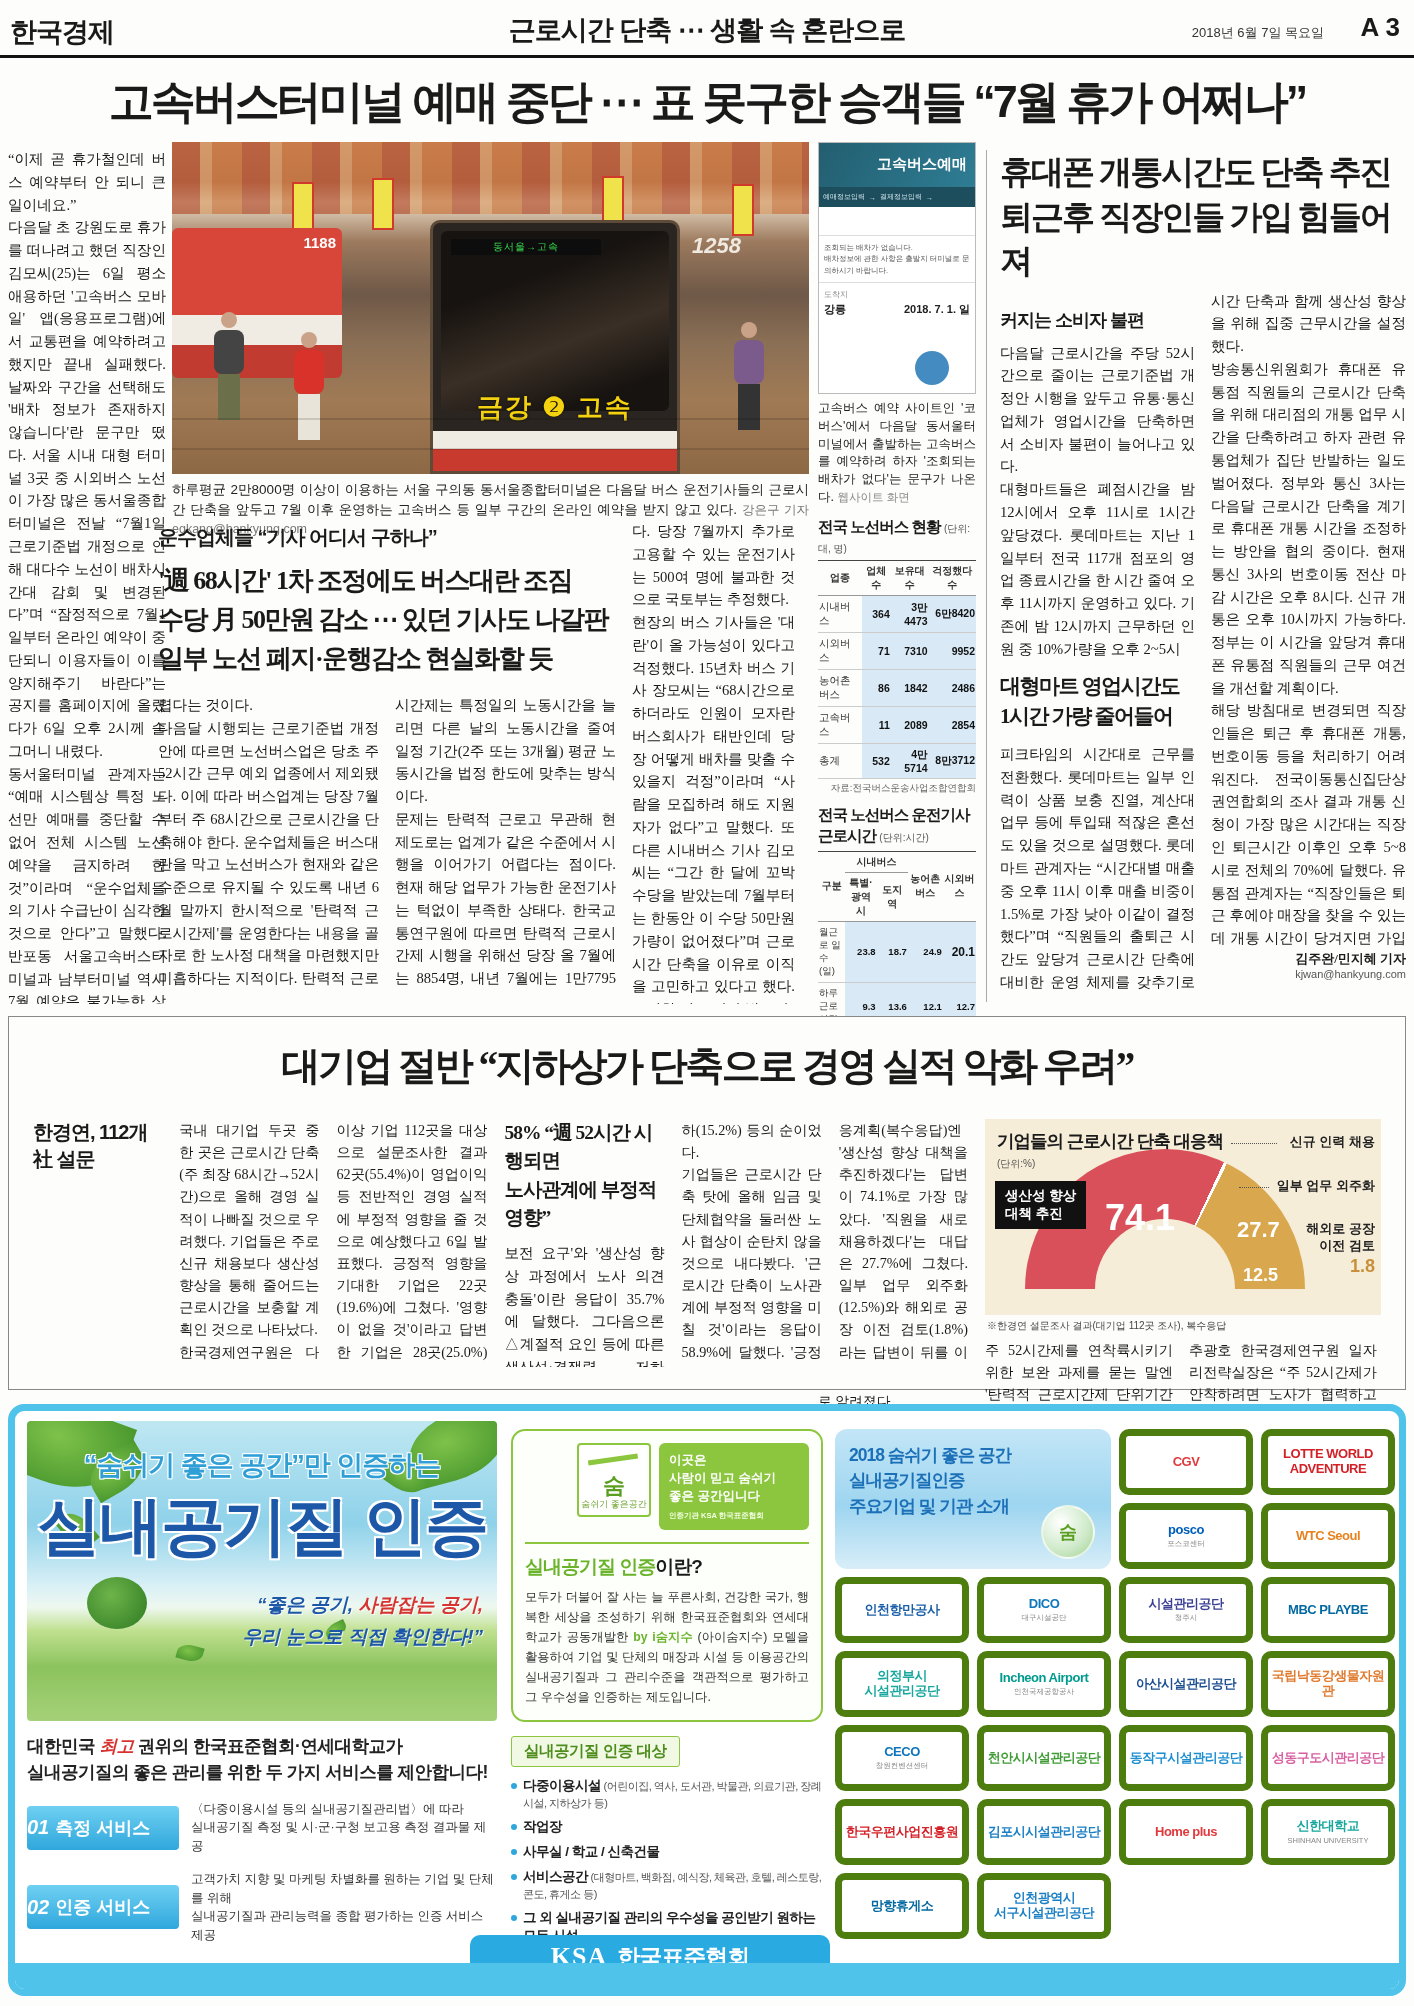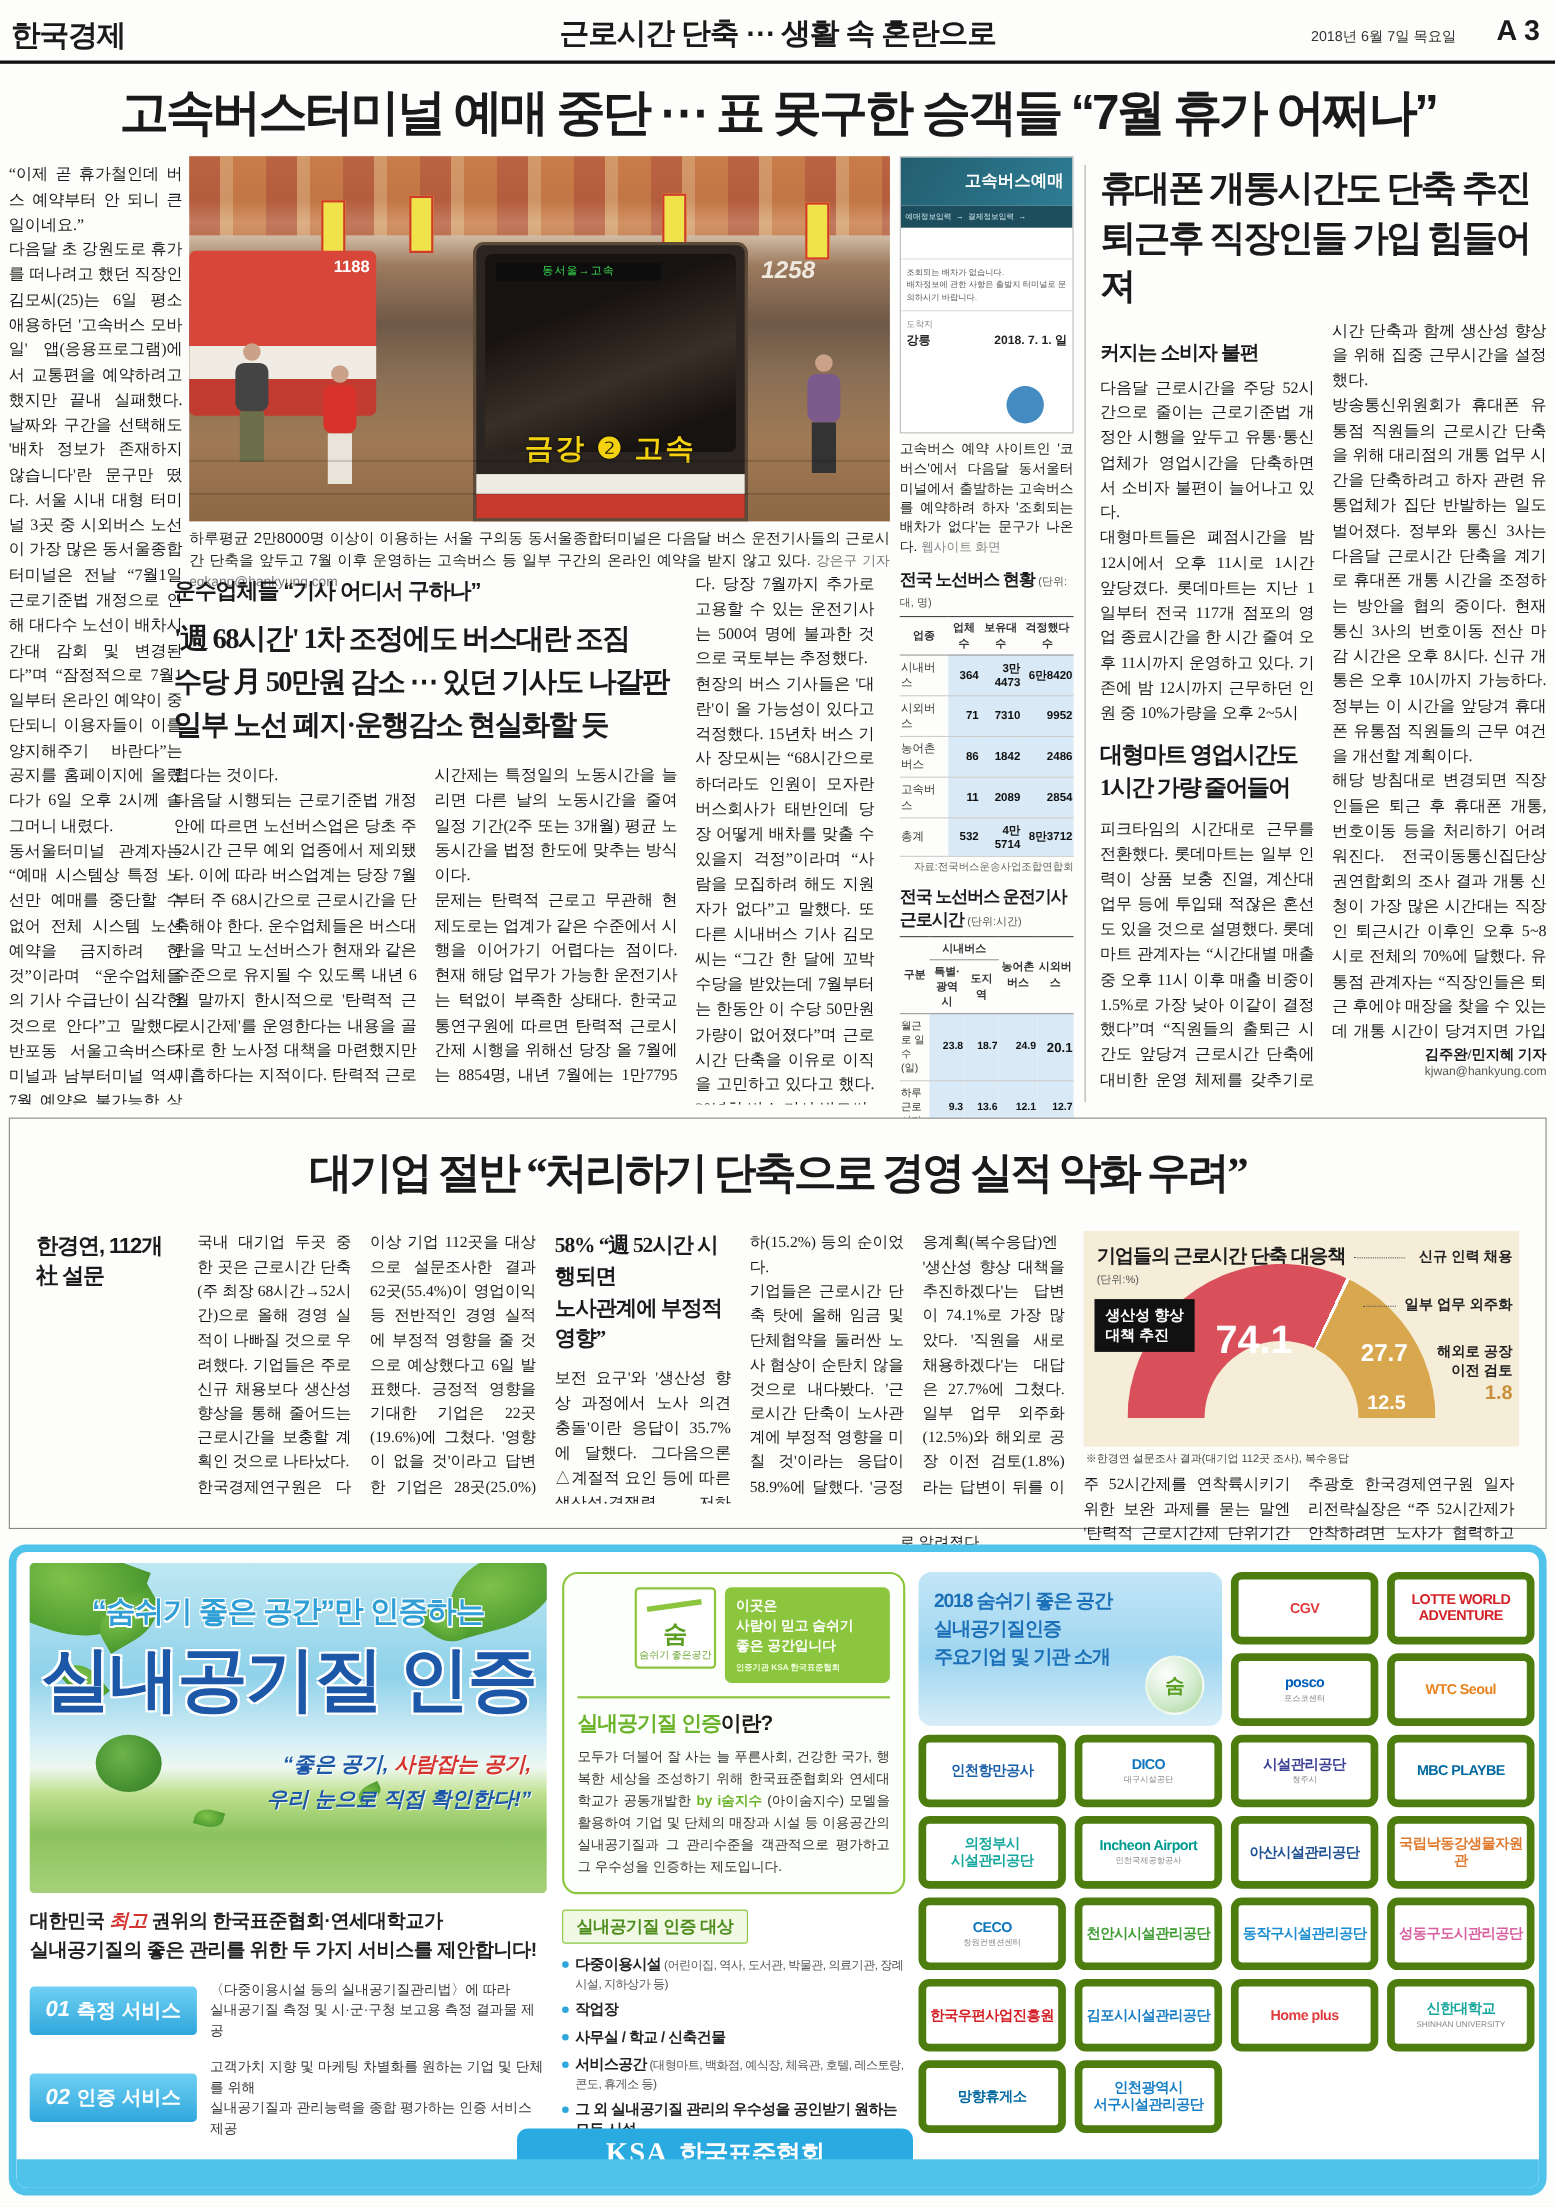--- a/index.html
+++ b/index.html
@@ -137,21 +137,21 @@
             letter-spacing:-1px; text-shadow:1px 1px 0 #fff,-1px 1px 0 #fff,1px -1px 0 #fff,-1px -1px 0 #fff; }
   .ad-big { position:absolute; left:0; right:0; top:62px; text-align:center; font-size:64px; font-weight:900; color:#1c57a8;
             letter-spacing:-2px; text-shadow:2px 2px 0 #fff,-2px 2px 0 #fff,2px -2px 0 #fff,-2px -2px 0 #fff; }
   .ad-slogan { position:absolute; right:14px; top:168px; text-align:right; font-size:19px; font-weight:bold; font-style:italic;
                color:#1c57a8; line-height:1.7; text-shadow:1px 1px 0 #ffffffcc; }
   .ad-slogan .red { color:#d63430; }
   .ad-intro { margin-top:12px; font-size:17.5px; font-weight:bold; color:#222; line-height:1.5; letter-spacing:-0.5px; }
   .ad-intro .chk { color:#d63430; font-style:italic; font-weight:900; }
   .svc { display:flex; gap:12px; margin-top:14px; align-items:center; }
   .svc-badge { width:152px; height:44px; border-radius:4px; background:linear-gradient(180deg,#6fd0f2,#2fa7dc);
-               color:#fff; display:flex; align-items:center; justify-content:center; gap:6px; flex:none; }
+               color:#fff; display:flex; align-items:center; gap:6px; flex:none; }
   .svc-badge .no { font-size:20px; font-weight:900; font-style:italic; }
   .svc-badge .nm { font-size:18px; font-weight:900; }
   .svc-desc { font-size:12.5px; color:#333; line-height:1.5; }
   .ad-contact { margin-top:18px; }
   .ad-contact .c1 { font-size:17px; font-weight:900; }
   .ad-contact .c2 { font-size:16px; margin-top:4px; color:#222; }
   .ad-contact .c2 b { font-weight:900; }
 
   .ad-mid { position:absolute; left:496px; top:18px; width:312px; }
   .greenbox { border:2px solid #8cc63e; border-radius:14px; background:#fdfffa; padding:12px; position:relative; }
@@ -431,21 +431,21 @@
         <div class="coltext" style="height:656px;overflow:hidden">시간 단축과 함께 생산성 향상을 위해 집중 근무시간을 설정했다.
 방송통신위원회가 휴대폰 유통점 직원들의 근로시간 단축을 위해 대리점의 개통 업무 시간을 단축하려고 하자 관련 유통업체가 집단 반발하는 일도 벌어졌다. 정부와 통신 3사는 다음달 근로시간 단축을 계기로 휴대폰 개통 시간을 조정하는 방안을 협의 중이다. 현재 통신 3사의 번호이동 전산 마감 시간은 오후 8시다. 신규 개통은 오후 10시까지 가능하다. 정부는 이 시간을 앞당겨 휴대폰 유통점 직원들의 근무 여건을 개선할 계획이다.
 해당 방침대로 변경되면 직장인들은 퇴근 후 휴대폰 개통, 번호이동 등을 처리하기 어려워진다. 전국이동통신집단상권연합회의 조사 결과 개통 신청이 가장 많은 시간대는 직장인 퇴근시간 이후인 오후 5~8시로 전체의 70%에 달했다. 유통점 관계자는 “직장인들은 퇴근 후에야 매장을 찾을 수 있는데 개통 시간이 당겨지면 가입 자체가 어려워질 것”이라고 말했다. 지난해 말 서울 선릉역과 테헤란로 등 대형 상가 상인과 휴대폰 유통점주들이 주축인 전국이동통신집단상권연합회 회원 100여 명은 방통위가 있는 경기 정부과천청사 앞 집회에서 개통 시간 단축에 반대하는 집회를 열었다.</div>
         <div class="byline">김주완/민지혜 기자</div>
         <div class="bymail">kjwan@hankyung.com</div>
       </div>
     </div>
   </div>
 
   <div class="box">
-    <div class="box-h">대기업 절반 “처리하기 단축으로 경영 실적 악화 우려”</div>
+    <div class="box-h">대기업 절반 “지하상가 단축으로 경영 실적 악화 우려”</div>
     <div class="box-row">
       <div class="box-lead">한경연, 112개社 설문</div>
       <div class="box-col coltext">국내 대기업 두곳 중 한 곳은 근로시간 단축(주 최장 68시간→52시간)으로 올해 경영 실적이 나빠질 것으로 우려했다. 기업들은 주로 신규 채용보다 생산성 향상을 통해 줄어드는 근로시간을 보충할 계획인 것으로 나타났다.
 한국경제연구원은 다음달부터 근로시간 단축 적용을 받는 300인</div>
       <div class="box-col coltext" style="width:196px">이상 기업 112곳을 대상으로 설문조사한 결과 62곳(55.4%)이 영업이익 등 전반적인 경영 실적에 부정적 영향을 줄 것으로 예상했다고 6일 발표했다. 긍정적 영향을 기대한 기업은 22곳(19.6%)에 그쳤다. '영향이 없을 것'이라고 답변한 기업은 28곳(25.0%)이었다.
 근로시간 단축에 따라 예상되는 애로사항(복수응답)을 묻는 질문엔 '줄어든 임금에 대한 노조의</div>
       <div class="box-col" style="width:208px">
         <div class="box-sub" style="white-space:pre-line">58% “週 52시간 시행되면
 노사관계에 부정적 영향”</div>
         <div class="coltext">보전 요구'와 '생산성 향상 과정에서 노사 의견 충돌'이란 응답이 35.7%에 달했다. 그다음으론 △계절적 요인 등에 따른 생산성·경쟁력 저하(29.5%) △종업원 추가 고용으로 인한 인건비 부담(28.6%) △신제품 개발·연구개발 기능 저</div>

